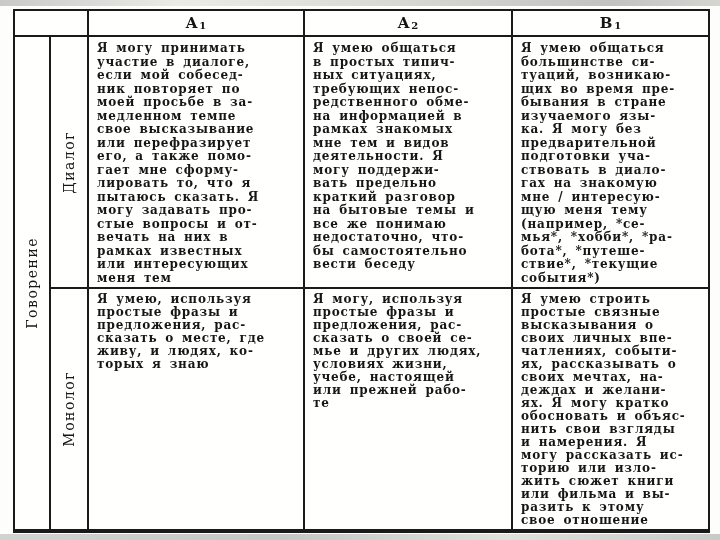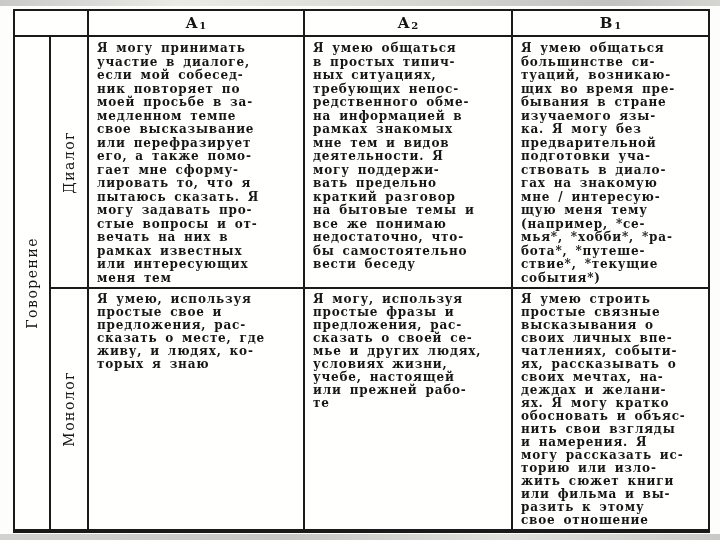--- a/index.html
+++ b/index.html
@@ -149,21 +149,21 @@
 гах на знакомую
 мне / интересую-
 щую меня тему
 (например, *се-
 мья*, *хобби*, *ра-
 бота*, *путеше-
 ствие*, *текущие
 события*)</div>
 
   <div class="cell txt rm bt bl col3">Я умею, используя
-простые свое и
+простые фразы и
 предложения, рас-
 сказать о месте, где
 живу, и людях, ко-
 торых я знаю</div>
   <div class="cell txt rm bt bl col4">Я могу, используя
 простые фразы и
 предложения, рас-
 сказать о своей се-
 мье и других людях,
 условиях жизни,

